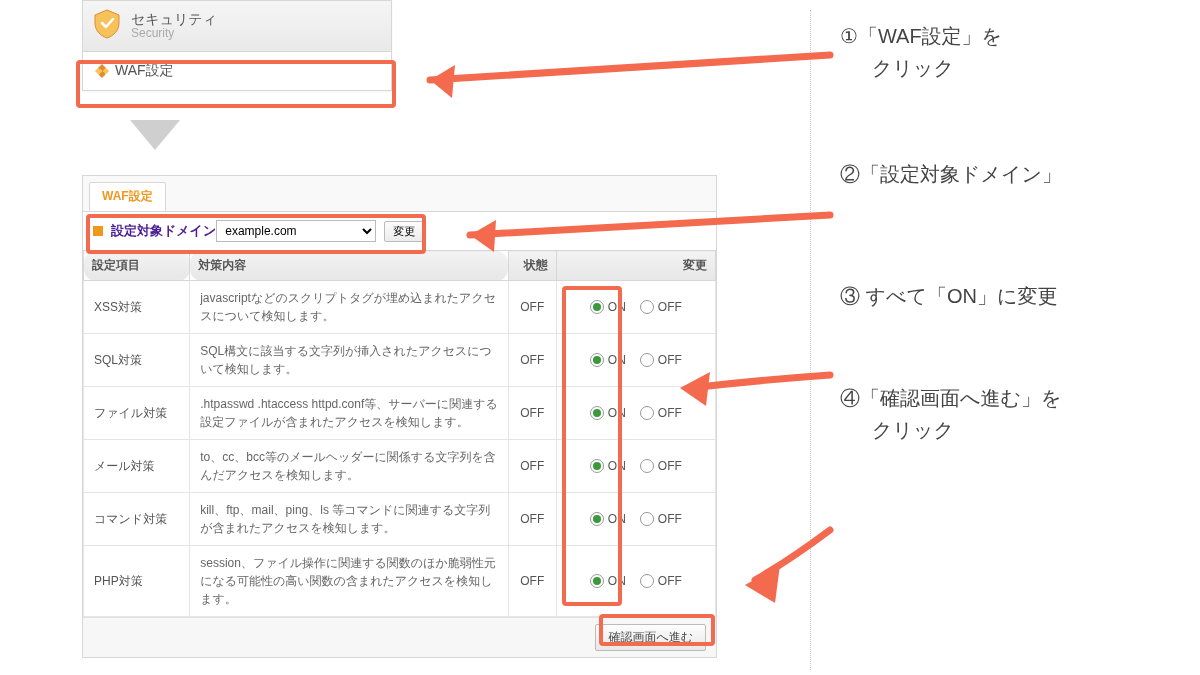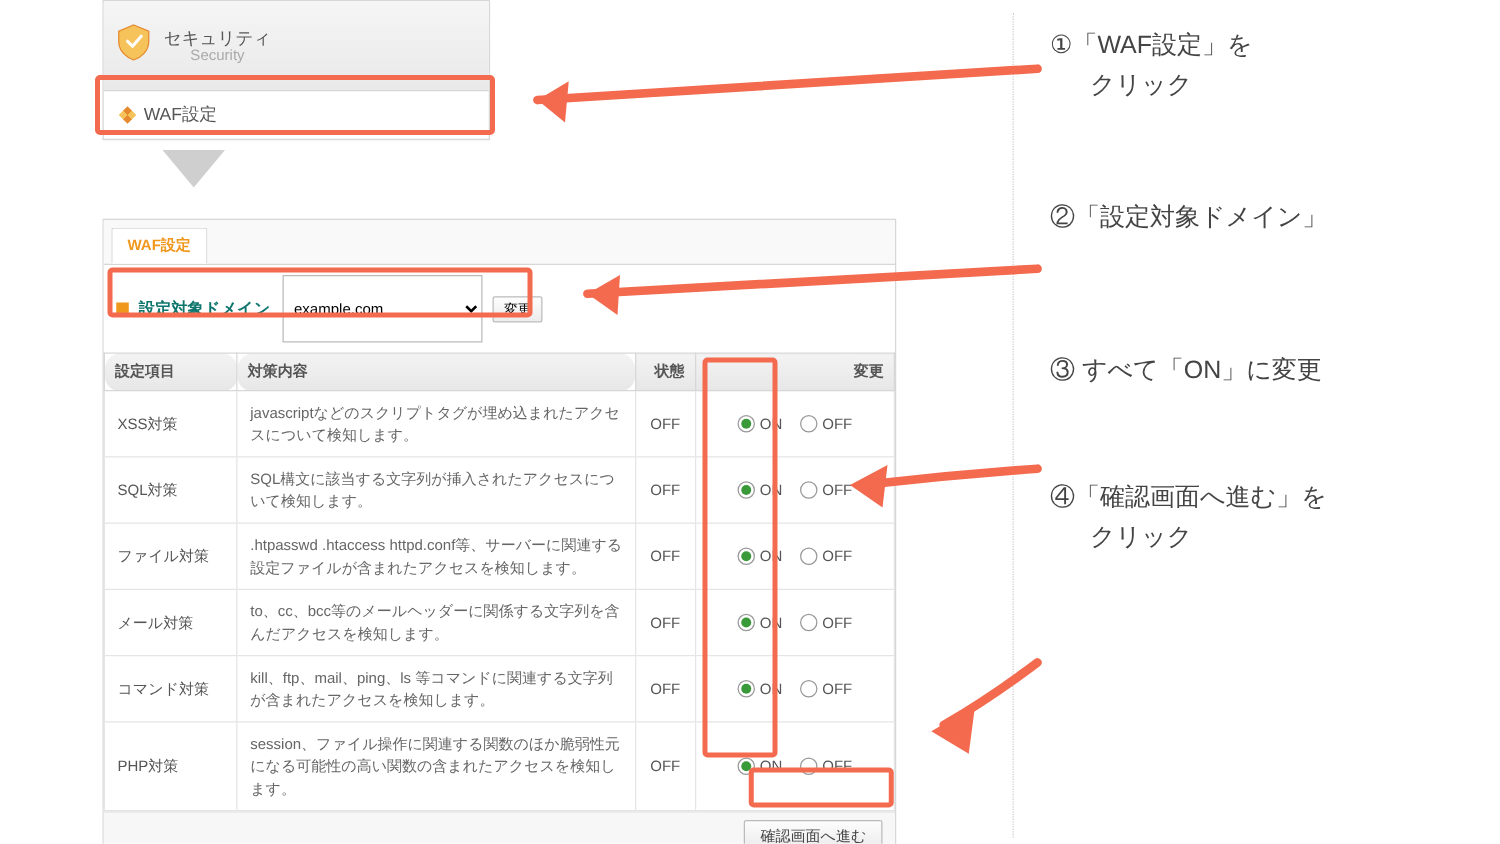--- a/index.html
+++ b/index.html
@@ -17,24 +17,23 @@
   .sec-card {
     position: absolute;
     left: 82px; top: 0;
     width: 310px;
     border: 1px solid #d7d7d7;
     background: #fff;
     box-shadow: 0 1px 2px rgba(0,0,0,.05);
   }
   .sec-card-header {
     display: flex; align-items: center;
-    padding: 18px 10px;
+    padding: 8px 10px;
     background: linear-gradient(#f5f5f5, #e9e9e9);
     border-bottom: 1px solid #d7d7d7;
-    text-align: center;
   }
   .sec-card-header .shield { margin-right: 10px; }
   .sec-card-header .titles { line-height: 1.15; }
   .sec-card-header .jp { font-size: 14px; color: #555; }
   .sec-card-header .en { font-size: 12px; color: #aaa; }
   .sec-card-item {
     display: flex; align-items: center;
     padding: 10px 14px;
     font-size: 14px; color: #555;
   }
@@ -84,23 +83,23 @@
     font-weight: bold;
   }
   .domain-row {
     display: flex; align-items: center;
     padding: 8px 10px;
     background: #fff;
   }
   .domain-row .sq {
     width: 10px; height: 10px; background: #f0971e; margin-right: 8px;
   }
-  .domain-row .lbl { font-size: 13px; font-weight: bold; color:#0f766e; margin-right: 10px; }
+  .domain-row .lbl { font-size: 13px; font-weight: bold; color:#4c1d95; }
   .domain-row select {
-    font-size: 12px; padding: 18px 4px; min-width: 160px;
+    font-size: 12px; padding: 2px 4px; min-width: 160px;
     border: 1px solid #bbb; background:#fff;
   }
   .domain-row .chg-btn {
     margin-left: 8px;
     font-size: 11px;
     padding: 2px 8px;
     border: 1px solid #bbb;
     background: linear-gradient(#fdfdfd,#ececec);
     border-radius: 2px;
     cursor: pointer;

